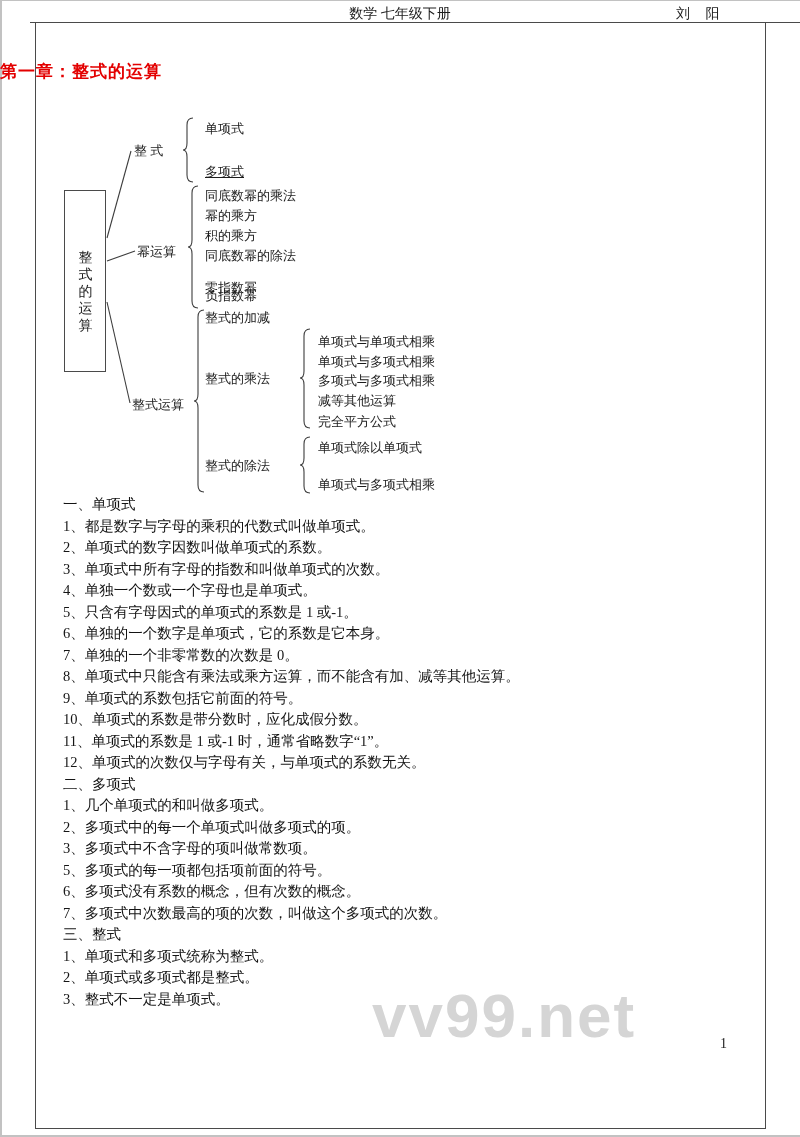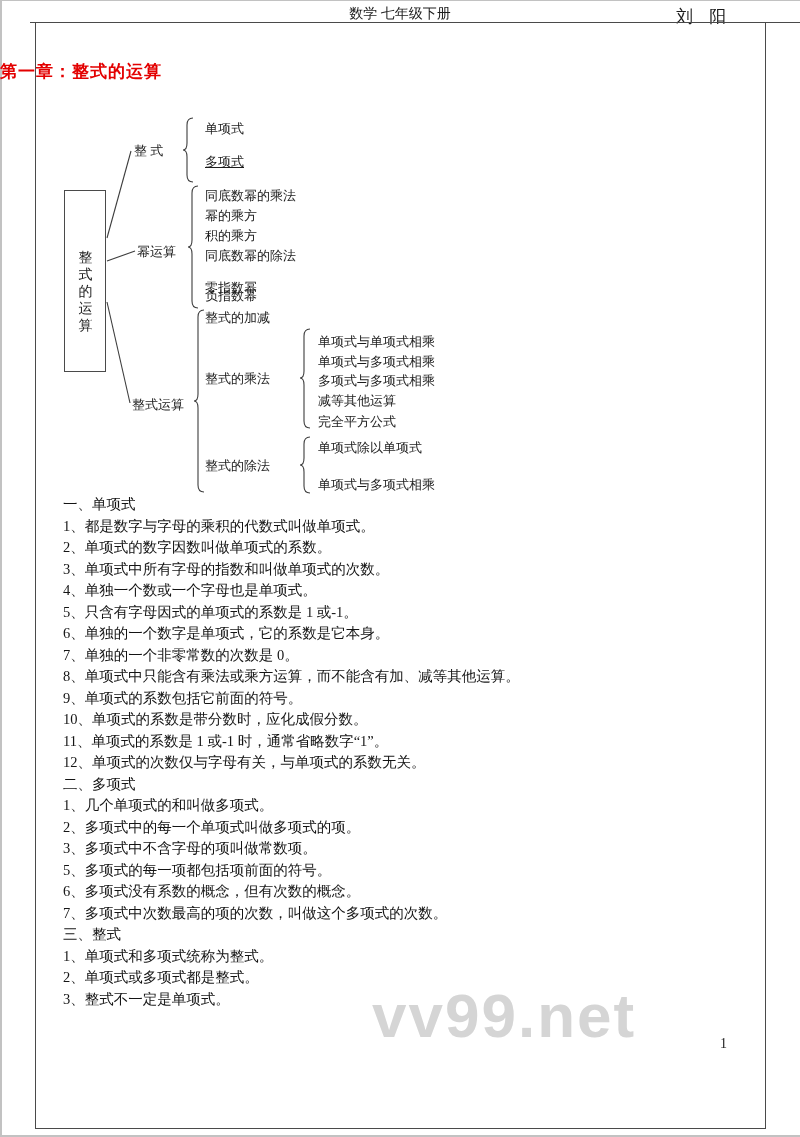--- a/index.html
+++ b/index.html
@@ -7,21 +7,21 @@
   body { font-family:"Liberation Serif","DejaVu Serif",serif; }
   .page { position:relative; width:800px; height:1137px; background:#fff; overflow:hidden; margin:0 auto; }
 
   
   .edge { position:absolute; background:#c2c2c2; }
 
   
   .line { position:absolute; background:#4a4a4a; }
 
   .header-course { position:absolute; top:5px; left:0; width:100%; text-align:center; font-size:14px; color:#1c1c1c; }
-  .header-author { position:absolute; top:5px; left:676px; font-size:17px; color:#1c1c1c; letter-spacing:6px; white-space:nowrap; }
+  .header-author { position:absolute; top:5px; left:676px; font-size:14px; color:#1c1c1c; letter-spacing:6px; white-space:nowrap; }
 
   .chapter-title { position:absolute; top:60px; left:0; width:100%; text-align:left; font-size:17px; font-weight:bold; color:#e30000; letter-spacing:1px; }
 
   .diagram { position:absolute; top:110px; left:0; width:800px; height:392px; font-size:13px; color:#1c1c1c; }
   .diagram svg { position:absolute; left:0; top:0; pointer-events:none; }
   .dg { position:absolute; white-space:nowrap; line-height:15px; }
   .rootbox { position:absolute; left:64px; top:80px; width:42px; height:182px; border:1px solid #4a4a4a; display:flex; align-items:center; justify-content:center; }
   .vtext { writing-mode:vertical-rl; text-orientation:upright; letter-spacing:17px; font-size:14px; }
 
   .notes { position:absolute; left:63px; top:494px; width:680px; font-size:14.5px; line-height:21.5px; color:#141414; z-index:2; }
@@ -63,21 +63,21 @@
         <path d="M310,327 Q304,327 304,334 L304,348 Q304,355 300,355 Q304,355 304,362 L304,376 Q304,383 310,383"></path>
       </g>
     </svg>
 
     <div class="rootbox">
       <div class="vtext">整式的运算</div>
     </div>
 
     <div class="dg" style="left:134px;top:33px;">整 式</div>
     <div class="dg" style="left:205px;top:11px;">单项式</div>
-    <div class="dg" style="left:205px;top:44px;text-decoration:underline;">多项式</div>
+    <div class="dg" style="left:205px;top:54px;text-decoration:underline;">多项式</div>
 
     <div class="dg" style="left:137px;top:134px;">幂运算</div>
     <div class="dg" style="left:205px;top:78px;">同底数幂的乘法</div>
     <div class="dg" style="left:205px;top:98px;">幂的乘方</div>
     <div class="dg" style="left:205px;top:118px;">积的乘方</div>
     <div class="dg" style="left:205px;top:138px;">同底数幂的除法</div>
     <div class="dg" style="left:205px;top:158px;margin-top:12px;">零指数幂</div>
     <div class="dg" style="left:205px;top:178px;">负指数幂</div>
 
     <div class="dg" style="left:132px;top:287px;">整式运算</div>

